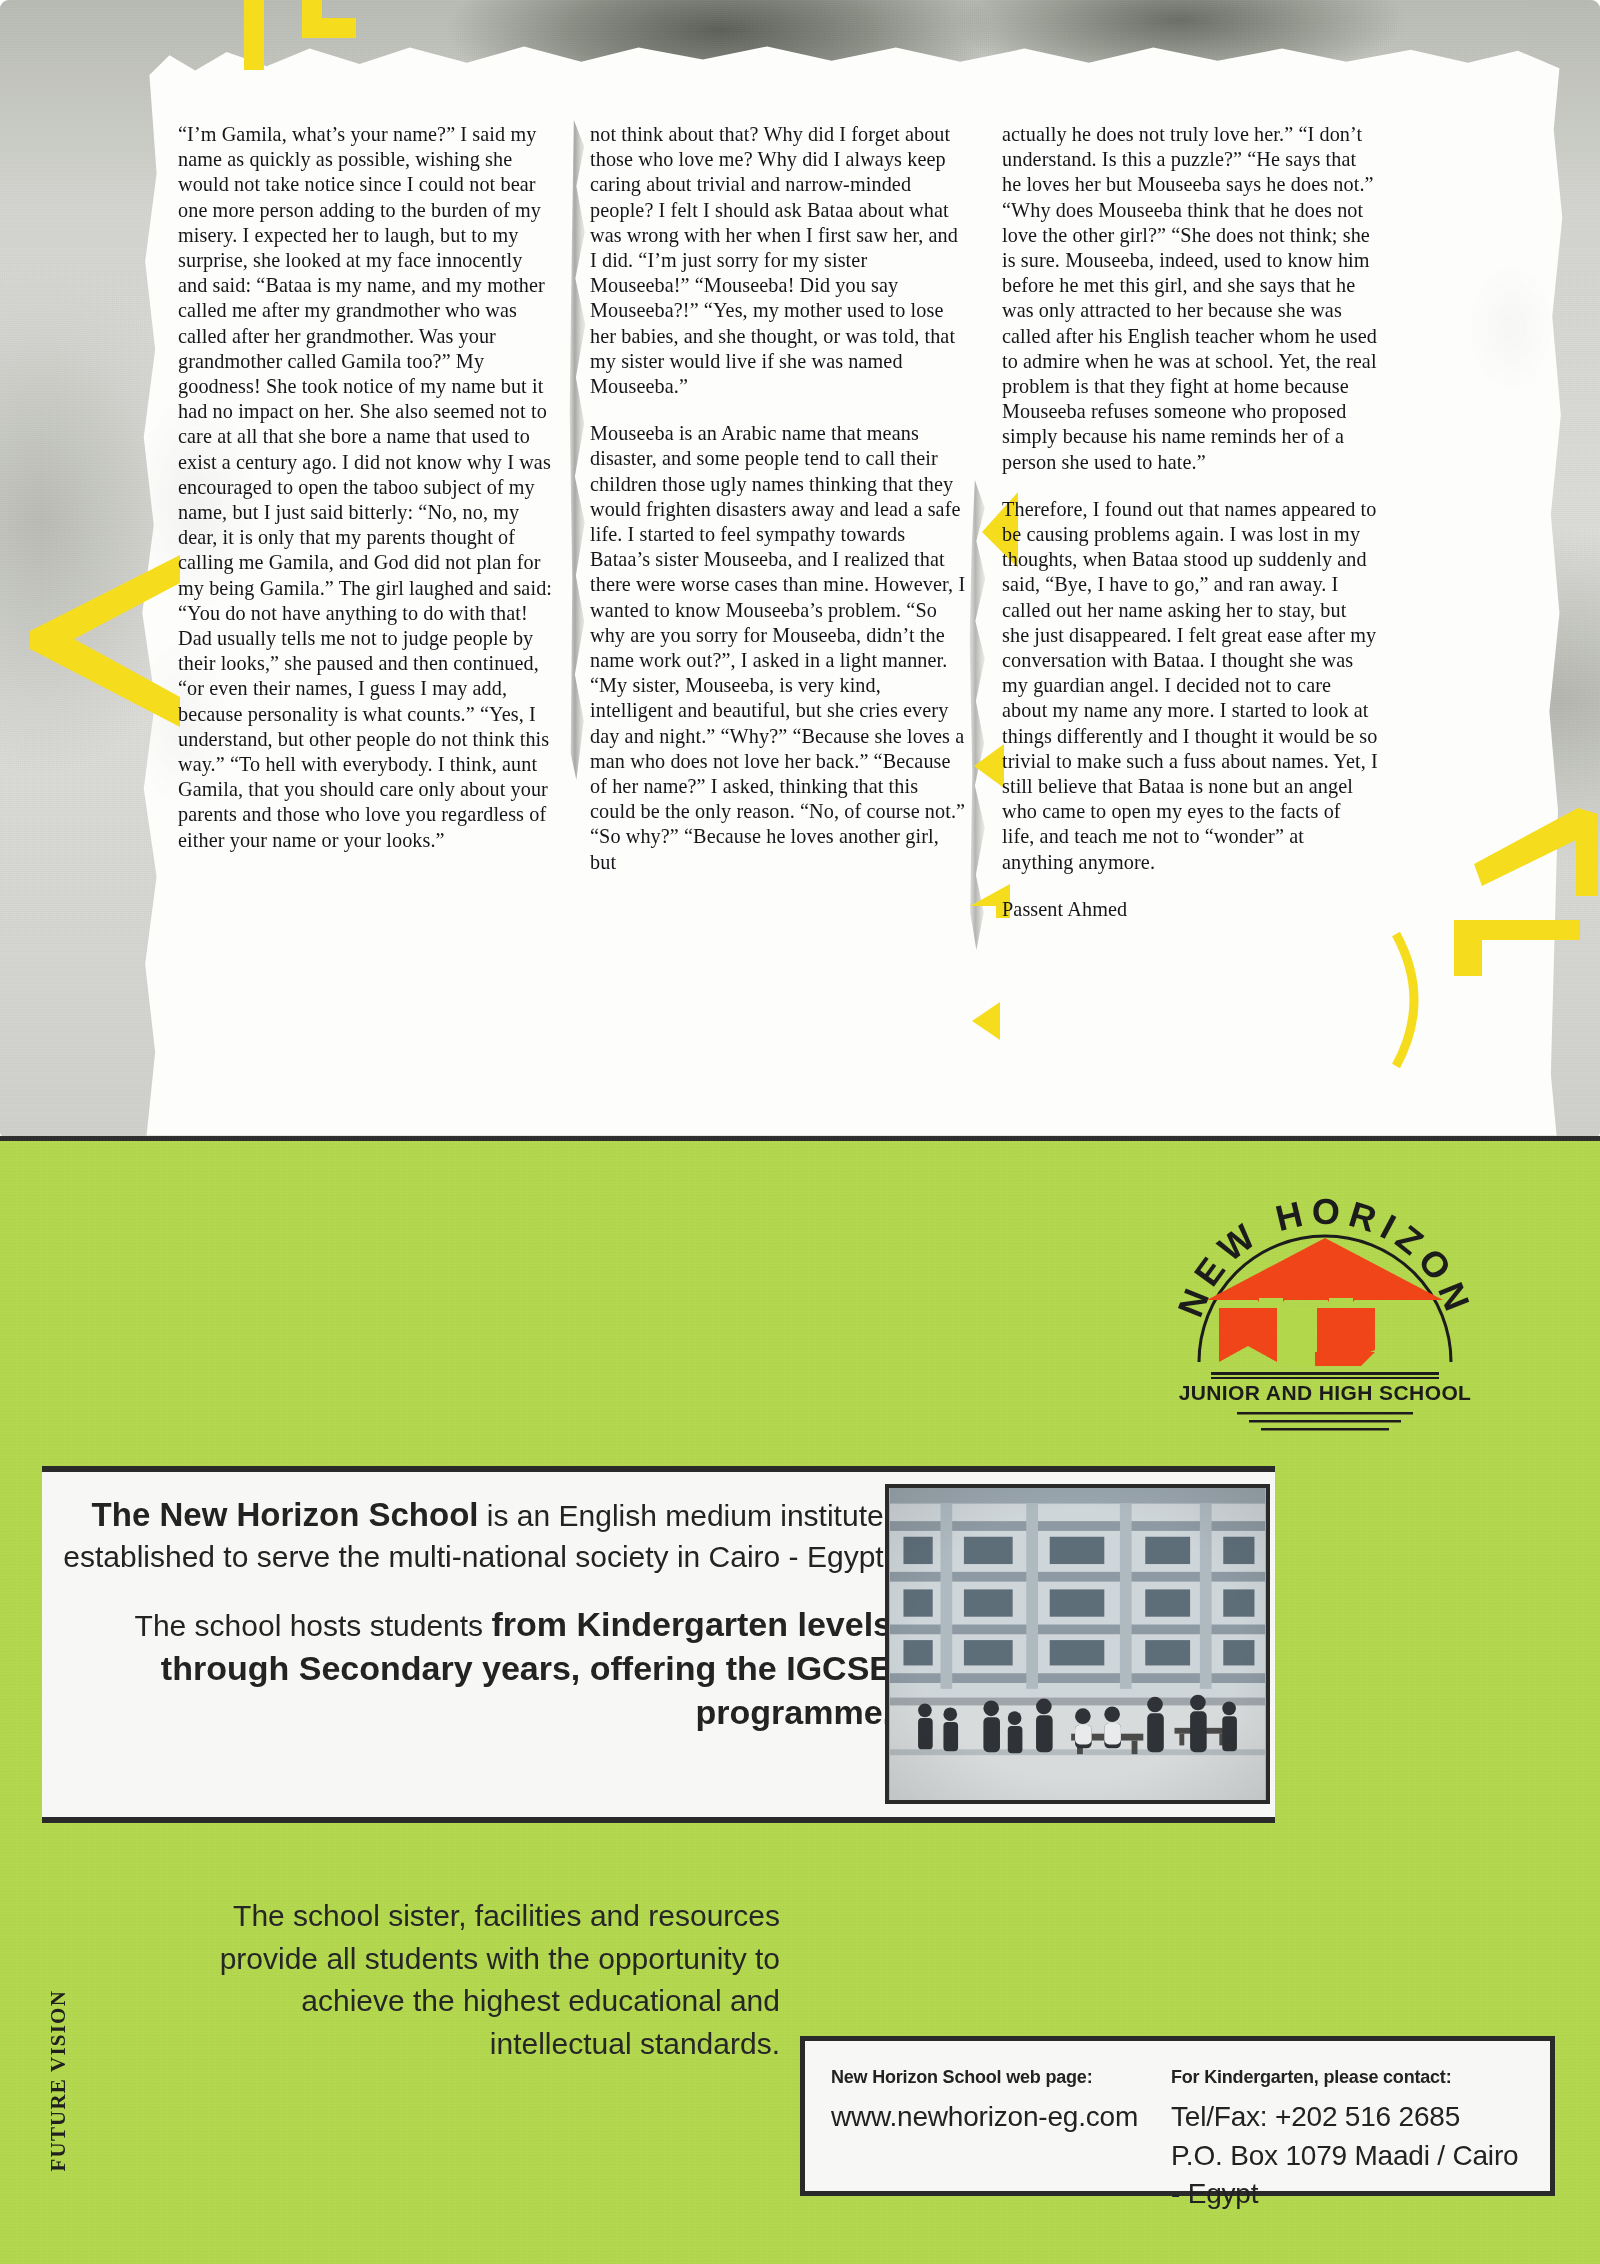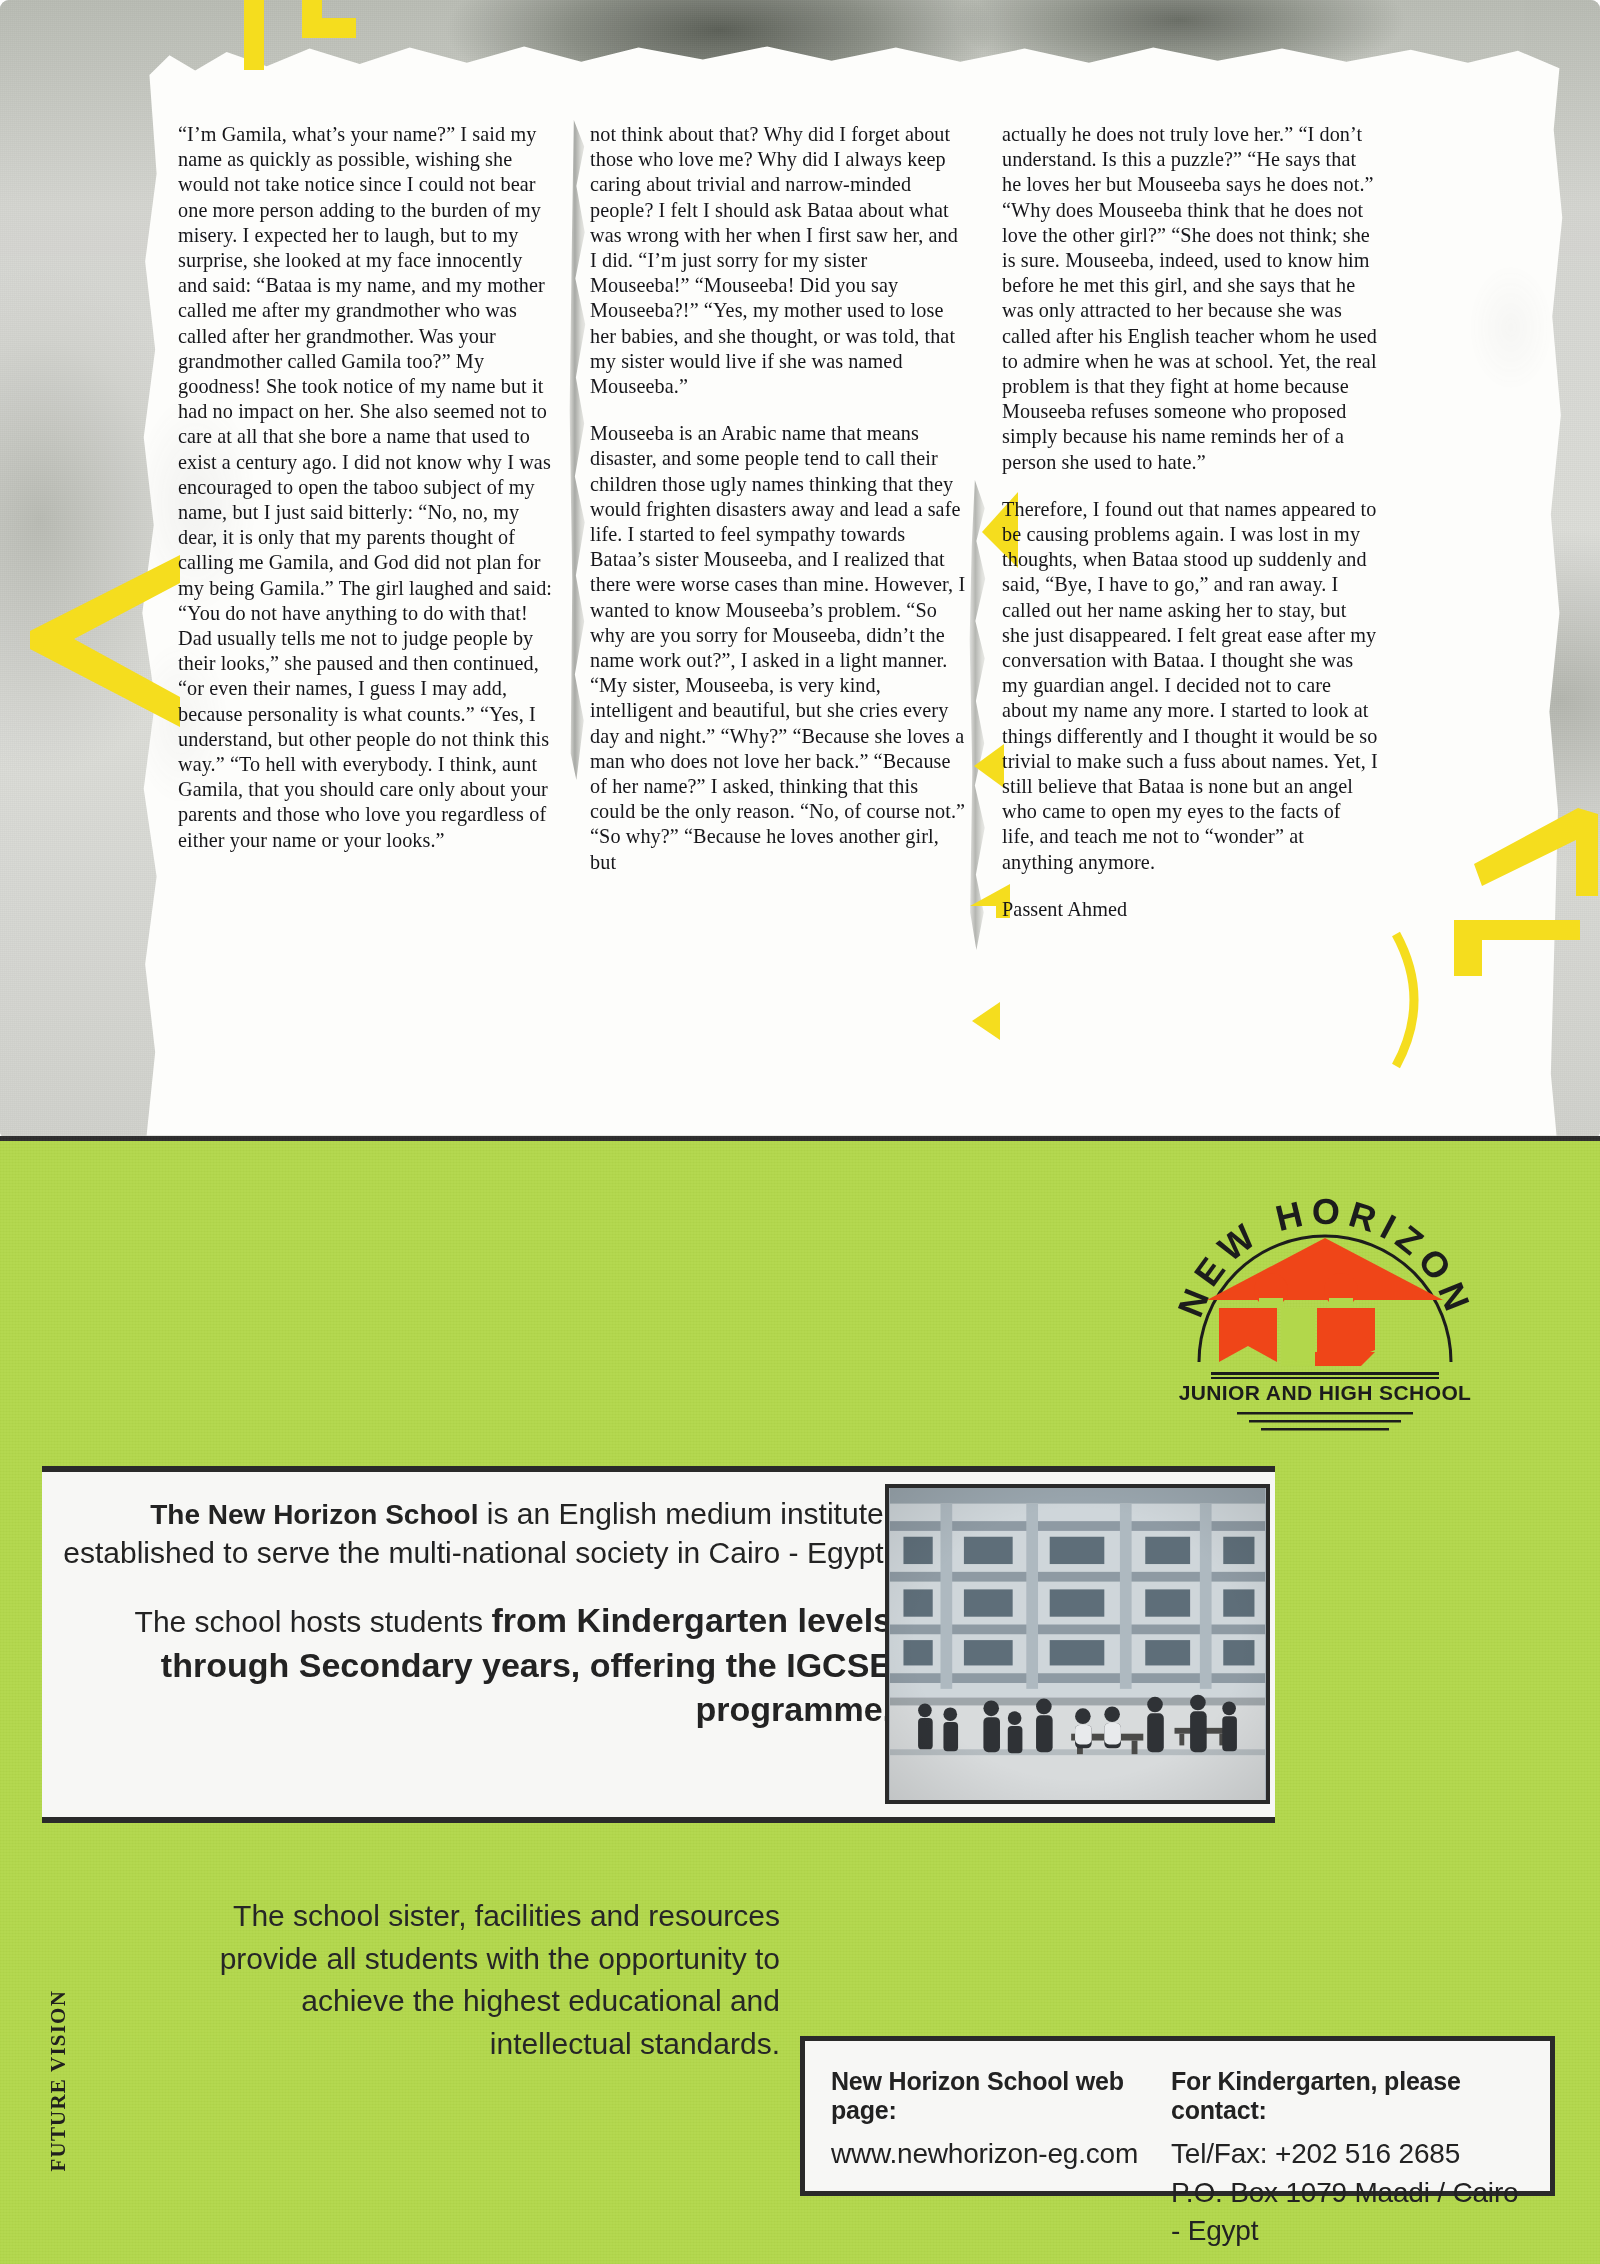--- a/index.html
+++ b/index.html
@@ -166,21 +166,21 @@
   .stmt-text {
     position: absolute;
     left: 20px; top: 22px;
     width: 830px;
     text-align: right;
     font-family: "Liberation Sans", sans-serif;
     color: #232323;
     line-height: 1.30;
   }
   .stmt-p1 { font-size: 30px; font-weight: 400; margin-bottom: 26px; }
-  .stmt-p1 b { font-weight: 700; font-size: 28px; }
+  .stmt-p1 b { font-weight: 700; font-size: 33px; }
   .stmt-p2 { font-size: 30px; font-weight: 400; }
   .stmt-p2 b { font-weight: 700; font-size: 34px; }
 
   
   .photo {
     position: absolute;
     left: 885px; top: 1484px;
     width: 385px; height: 320px;
     border: 4px solid #2a2a2a;
     overflow: hidden;
@@ -205,21 +205,21 @@
     position: absolute;
     left: 800px; top: 2036px;
     width: 755px; height: 160px;
     background: #f7f7f5;
     border: 5px solid #2a2a2a;
     display: flex;
   }
   .contact-col { padding: 26px 0 0 26px; font-family: "Liberation Sans", sans-serif; color: #222; }
   .contact-col.web { width: 340px; }
   .contact-col.info { width: 380px; }
-  .c-head { font-size: 25px; font-weight: 700; letter-spacing: -.2px; margin-bottom: 10px; }
+  .c-head { font-size: 18px; font-weight: 700; letter-spacing: -.2px; margin-bottom: 10px; }
   .c-line { font-size: 28px; font-weight: 400; letter-spacing: -.2px; line-height: 1.38; }
 
   
   .future-vision {
     position: absolute;
     left: 46px; top: 1990px;
     font-family: "Liberation Serif", serif;
     font-weight: 700;
     font-size: 21px;
     letter-spacing: 1.2px;

